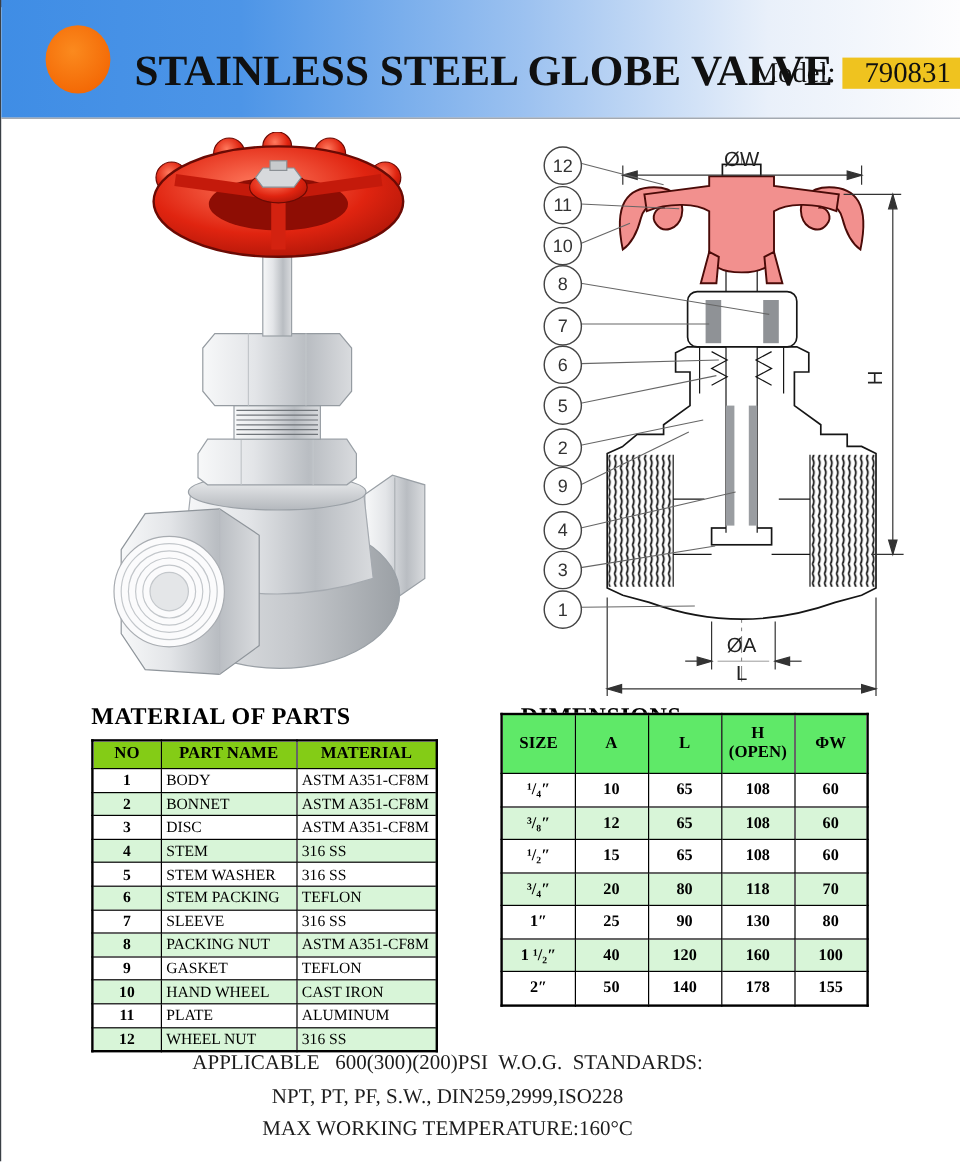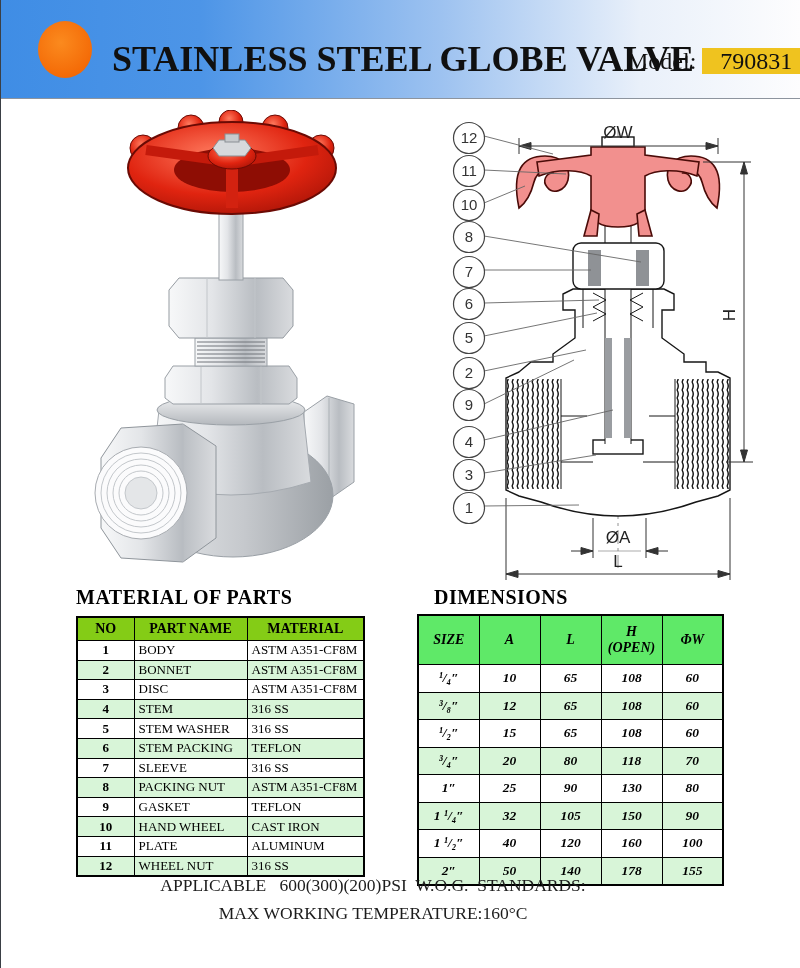--- a/index.html
+++ b/index.html
@@ -21,21 +21,21 @@
 
   table{border-collapse:collapse;table-layout:fixed;position:absolute;background:#fff;}
   th,td{border:1px solid #000;overflow:hidden;}
   #mat-table{left:75px;top:616px;width:287px;border:2px solid #000;font-size:13px;}
   #mat-table th{background:#84cc16;height:20px;font-size:14px;font-weight:bold;text-align:center;}
   #mat-table td{height:18.6px;padding:0 4px;text-align:left;}
   #mat-table td:first-child{text-align:center;font-weight:bold;}
   #mat-table tbody tr:nth-child(even) td{background:#d8f5d8;}
   #mat-table col.c0{width:57px;} #mat-table col.c1{width:113px;} #mat-table col.c2{width:117px;}
 
-  #dim-table{left:416px;top:614px;width:306px;border:2px solid #000;font-size:13.5px;font-style:italic;}
+  #dim-table{left:416px;top:594px;width:306px;border:2px solid #000;font-size:13.5px;}
   #dim-table th{background:#5fe968;height:46px;font-size:14px;font-weight:bold;text-align:center;white-space:pre-line;}
   #dim-table td{height:24.5px;text-align:center;font-weight:bold;}
   #dim-table tbody tr:nth-child(even) td{background:#d8f5d8;}
   #dim-table col{width:61px;}
 
   .footer{position:absolute;left:72px;top:872px;width:600px;font-size:17.5px;color:#1c1c1c;}
   .footer div{white-space:pre;line-height:27.5px;text-align:center;}
 
   svg{position:absolute;}
   #photo{left:60px;top:110px;}
@@ -406,40 +406,34 @@
           <td>70</td>
         </tr>
         <tr>
           <td>1″</td>
           <td>25</td>
           <td>90</td>
           <td>130</td>
           <td>80</td>
         </tr>
         <tr>
-          <td>1 ¹/₄″</td>
-          <td>32</td>
-          <td>105</td>
-          <td>150</td>
-          <td>90</td>
-        </tr>
-        <tr>
           <td>1 ¹/₂″</td>
           <td>40</td>
           <td>120</td>
           <td>160</td>
           <td>100</td>
         </tr>
         <tr>
           <td>2″</td>
           <td>50</td>
           <td>140</td>
           <td>178</td>
           <td>155</td>
         </tr>
       </tbody>
   </table>
 
   <div class="footer">
     <div>APPLICABLE   600(300)(200)PSI  W.O.G.  STANDARDS:</div>
+    <div>NPT, PT, PF, S.W., DIN259,2999,ISO228</div>
     <div>MAX WORKING TEMPERATURE:160°C</div>
   </div>
 </div>
 
 </body></html>

